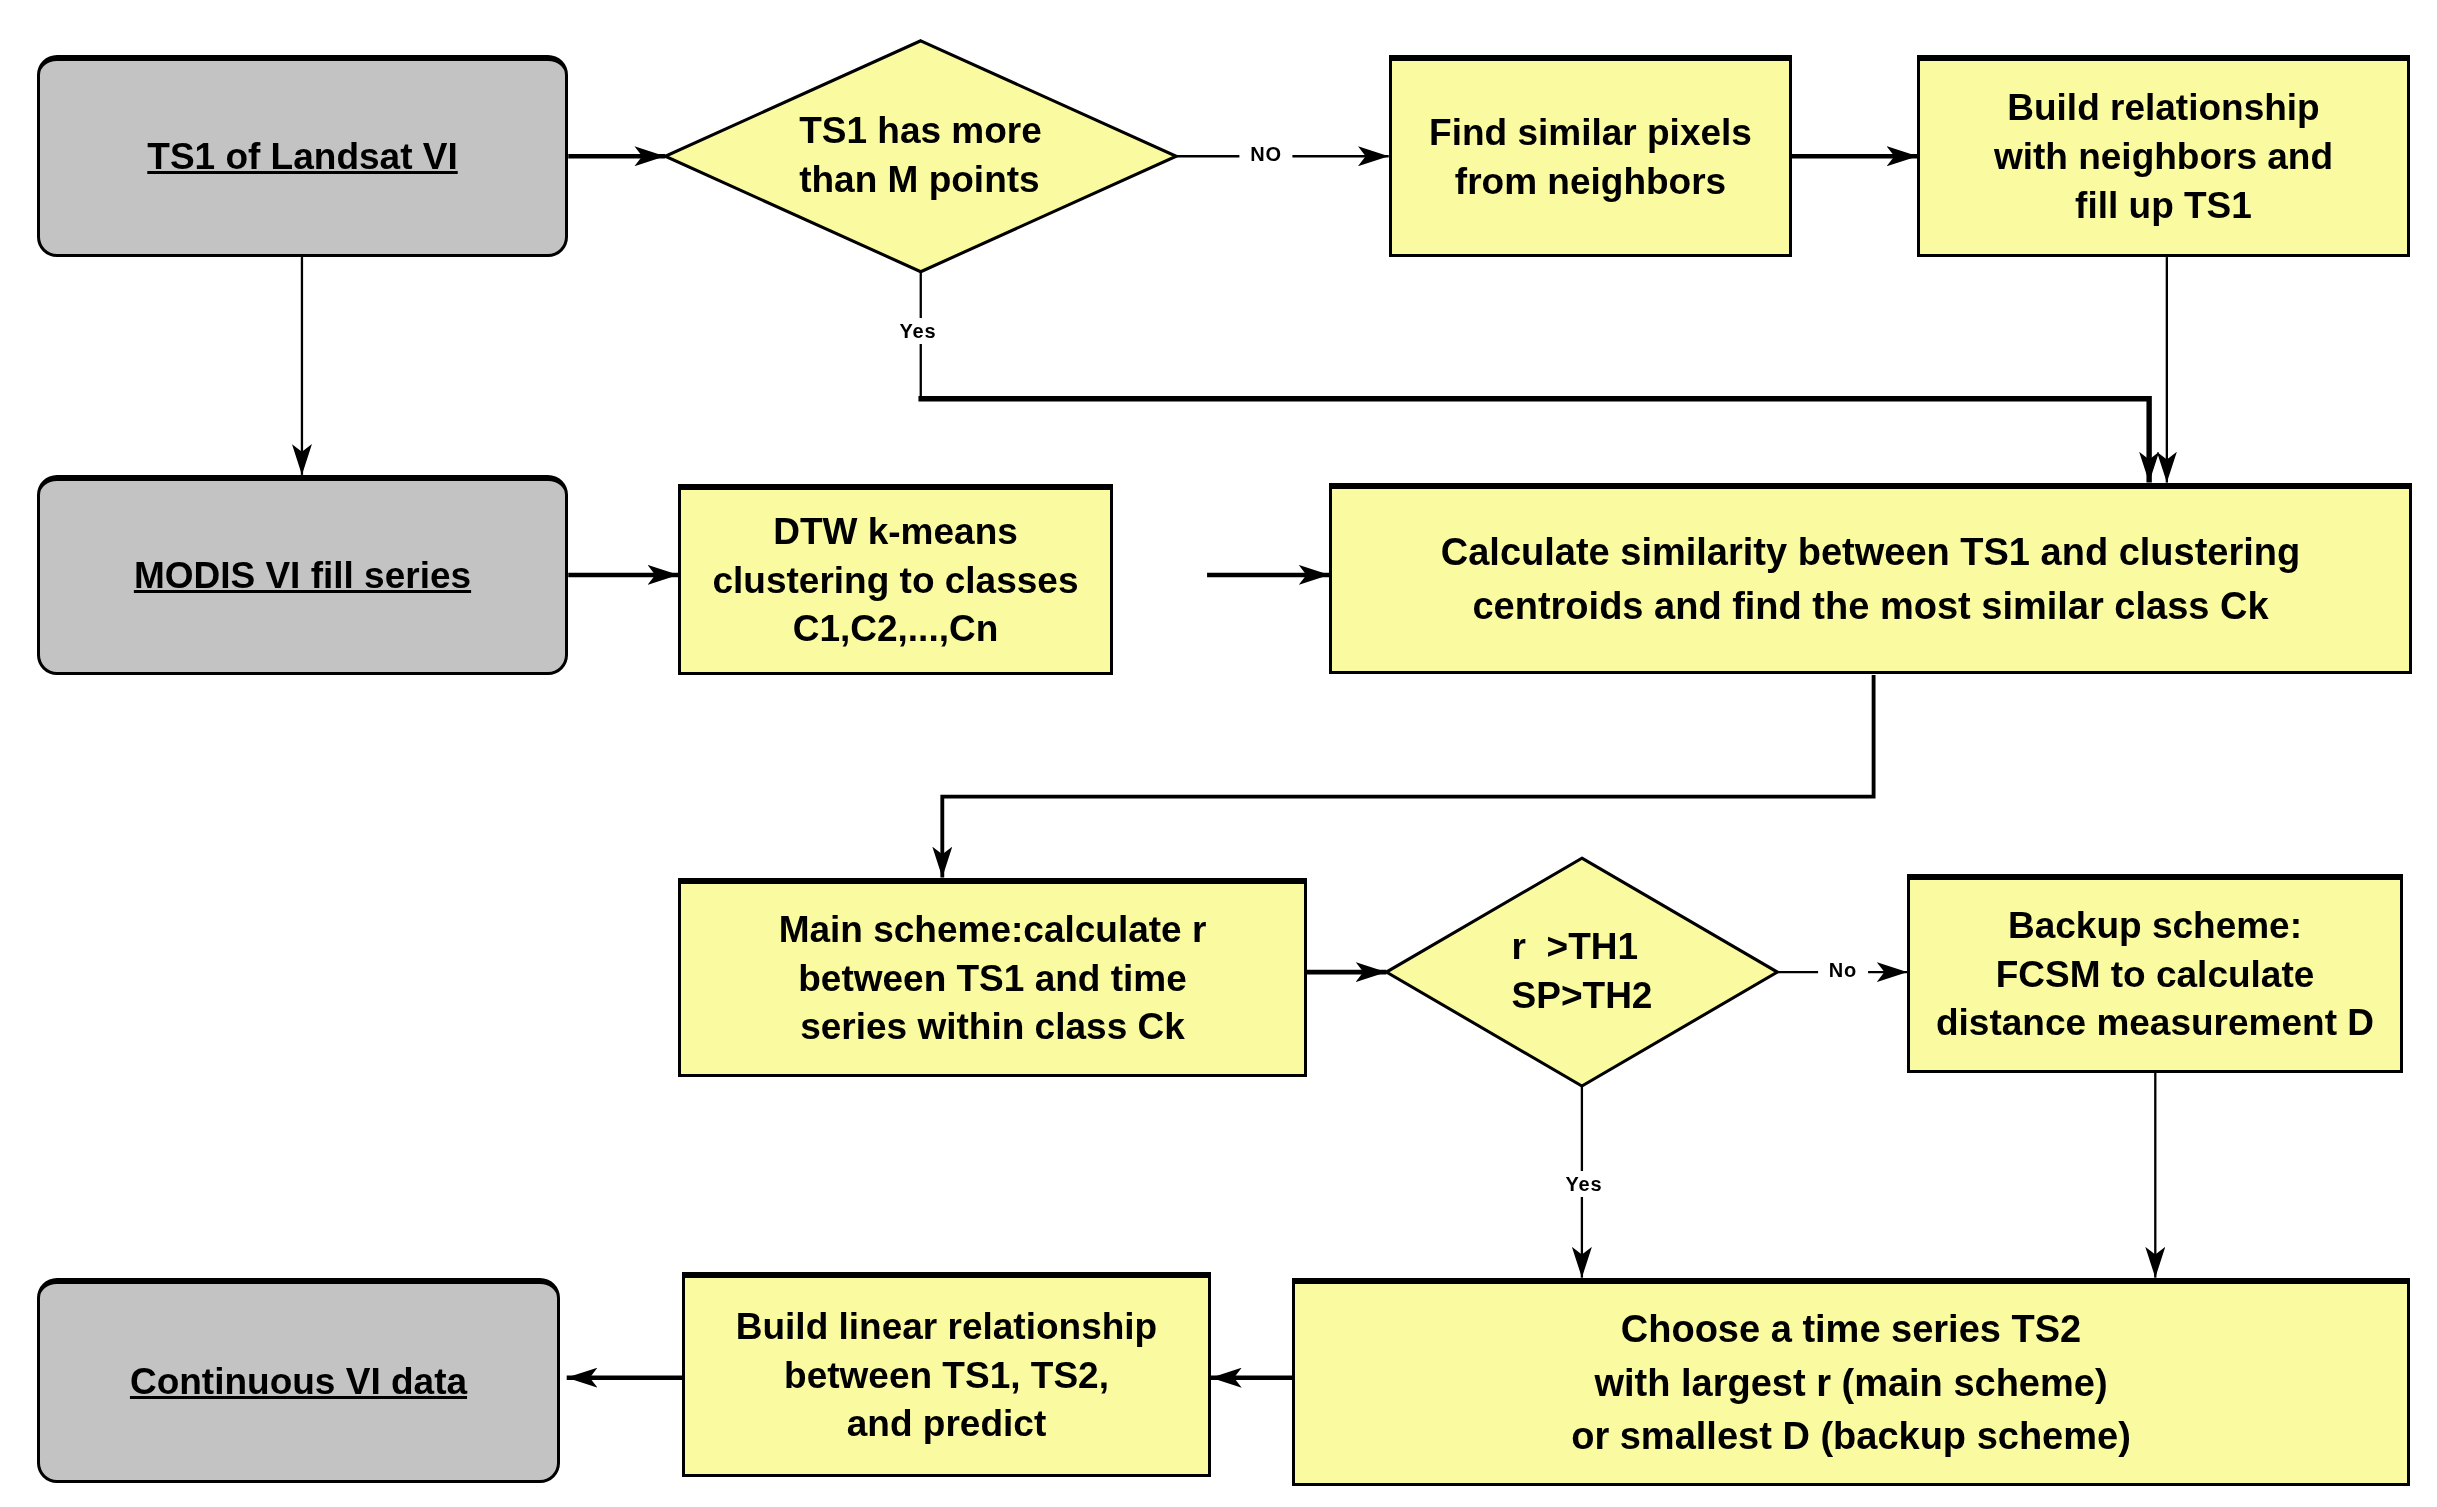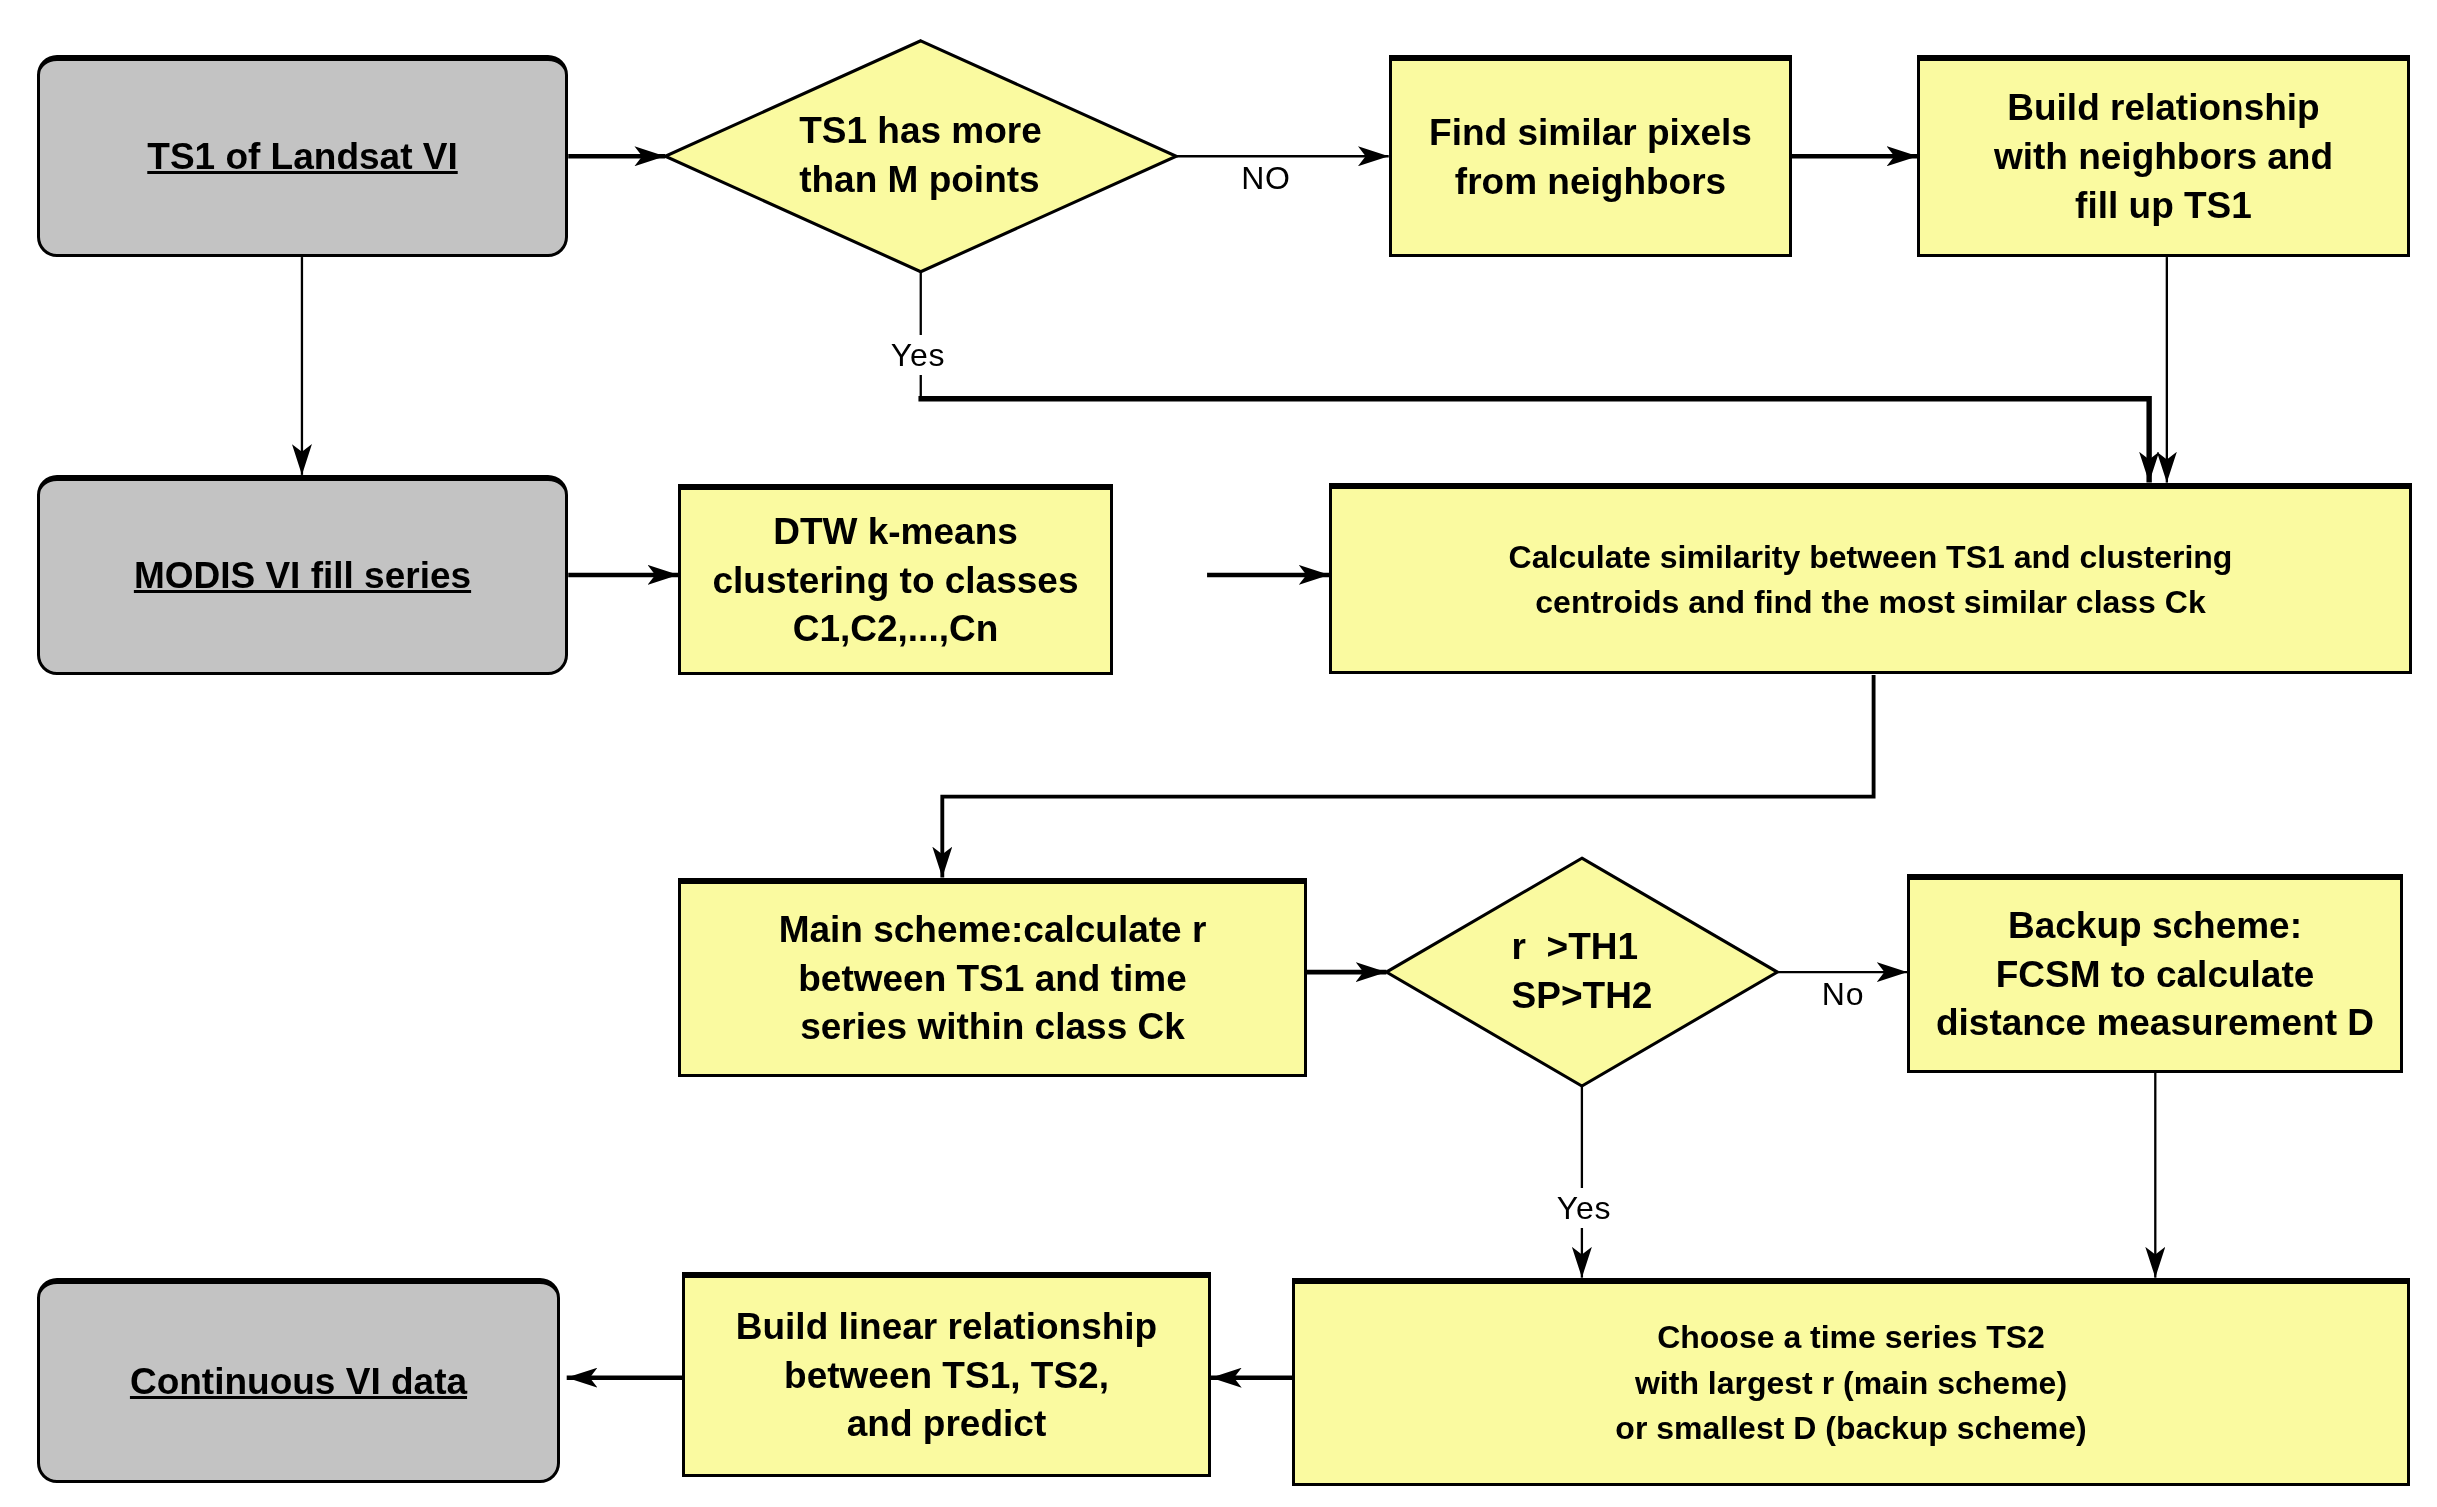--- a/index.html
+++ b/index.html
@@ -10,30 +10,29 @@
   .wires{position:absolute;left:0;top:0;width:2438px;height:1507px;}
   .node{
     position:absolute;display:flex;align-items:center;justify-content:center;
     text-align:center;box-sizing:border-box;border:3.8px solid #000;border-top-width:6.2px;
   }
   .node.yellow{background:#fafaa0;}
   .node.gray{background:#c3c3c3;border-radius:20px;text-decoration:underline;}
   .label{
     white-space:pre-wrap;font-weight:700;font-size:37px;line-height:1.32;
   }
-  .label.big{font-size:32px;line-height:1.42;}
+  .label.big{font-size:38px;line-height:1.42;}
   .diamond-label{
     position:absolute;display:flex;align-items:center;justify-content:center;
     text-align:left;
   }
   .edge-label{
     position:absolute;transform:translate(-50%,-50%);
-    background:#ffffff;font-size:32px;font-weight:400;padding:1.5px 10.8px;
+    background:#ffffff;font-size:20px;font-weight:700;padding:1.5px 10.8px;
     letter-spacing:0.8px;
-    margin-top:24px;
   }
 </style>
 </head>
 <body>
 
 <div class="canvas">
 
   <svg class="wires" viewBox="0 0 3167 1958">
     <defs>
       <marker id="arrow" viewBox="0 0 40 26" refX="40" refY="13" markerWidth="40" markerHeight="26" markerUnits="userSpaceOnUse" orient="auto">

